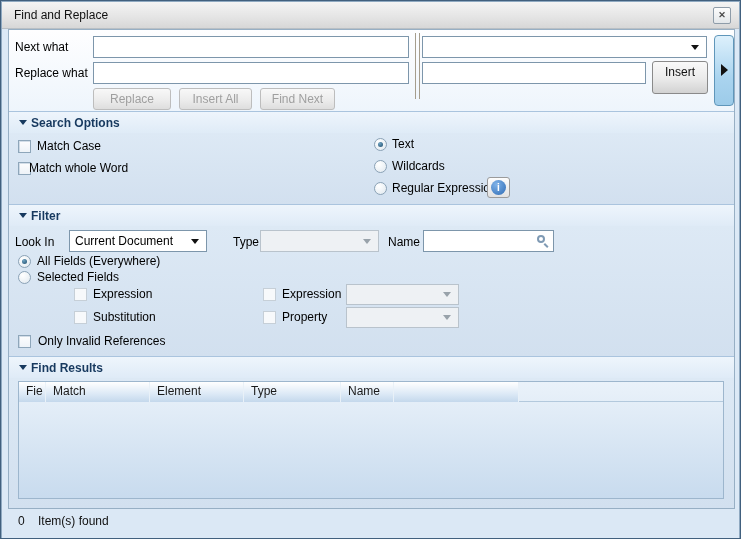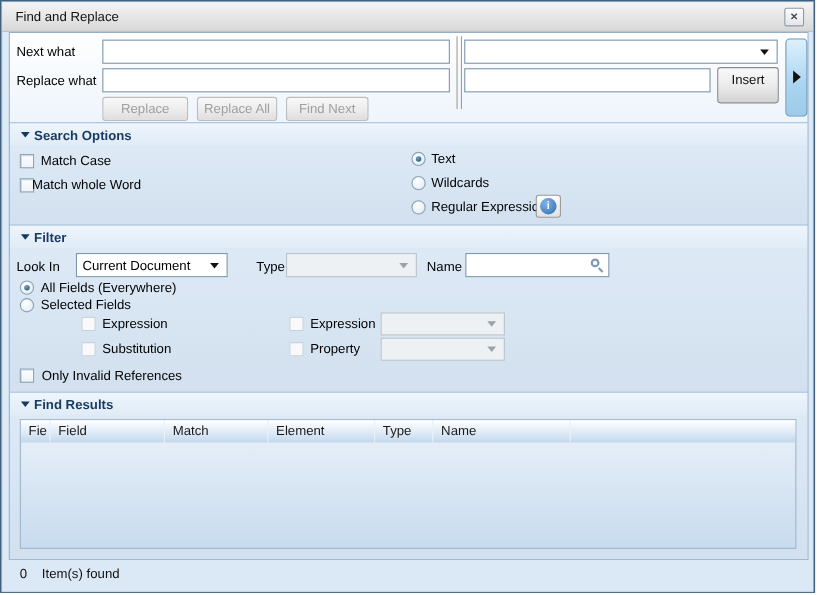--- a/index.html
+++ b/index.html
@@ -198,21 +198,21 @@
 
   <div class="panel">
 
     <div class="top-area">
       <span class="lbl" style="left:6px; top:10px;">Next what</span>
       <input class="txt find-input" value="" style="">
       <span class="lbl" style="left:6px; top:36px;">Replace what</span>
       <input class="txt replace-input" value="" style="">
 
       <div class="btn disabled btn-replace">Replace</div>
-      <div class="btn disabled btn-replace-all">Replace All</div>
+      <div class="btn disabled btn-replace-all">Insert All</div>
       <div class="btn disabled btn-find-next">Find Next</div>
 
       <div class="splitter"></div>
 
       <div class="combo expr-combo">
         <span></span>
         <span class="arrow"></span>
       </div>
       <input class="txt expr-input" value="" style="">
       <div class="btn enabled btn-insert">Insert</div>
@@ -300,21 +300,20 @@
 
     <div class="sect-header hdr-results">
       <span class="tri"></span>
       <span class="htxt">Find Results</span>
     </div>
     <div class="sect-body body-results"></div>
 
     <div class="results-table">
       <div class="thead">
         <div class="th">Fie</div>
-        <div class="th">Field</div>
         <div class="th">Match</div>
         <div class="th">Element</div>
         <div class="th">Type</div>
         <div class="th">Name</div>
         <div class="th"></div>
       </div>
     </div>
 
   </div>
 

